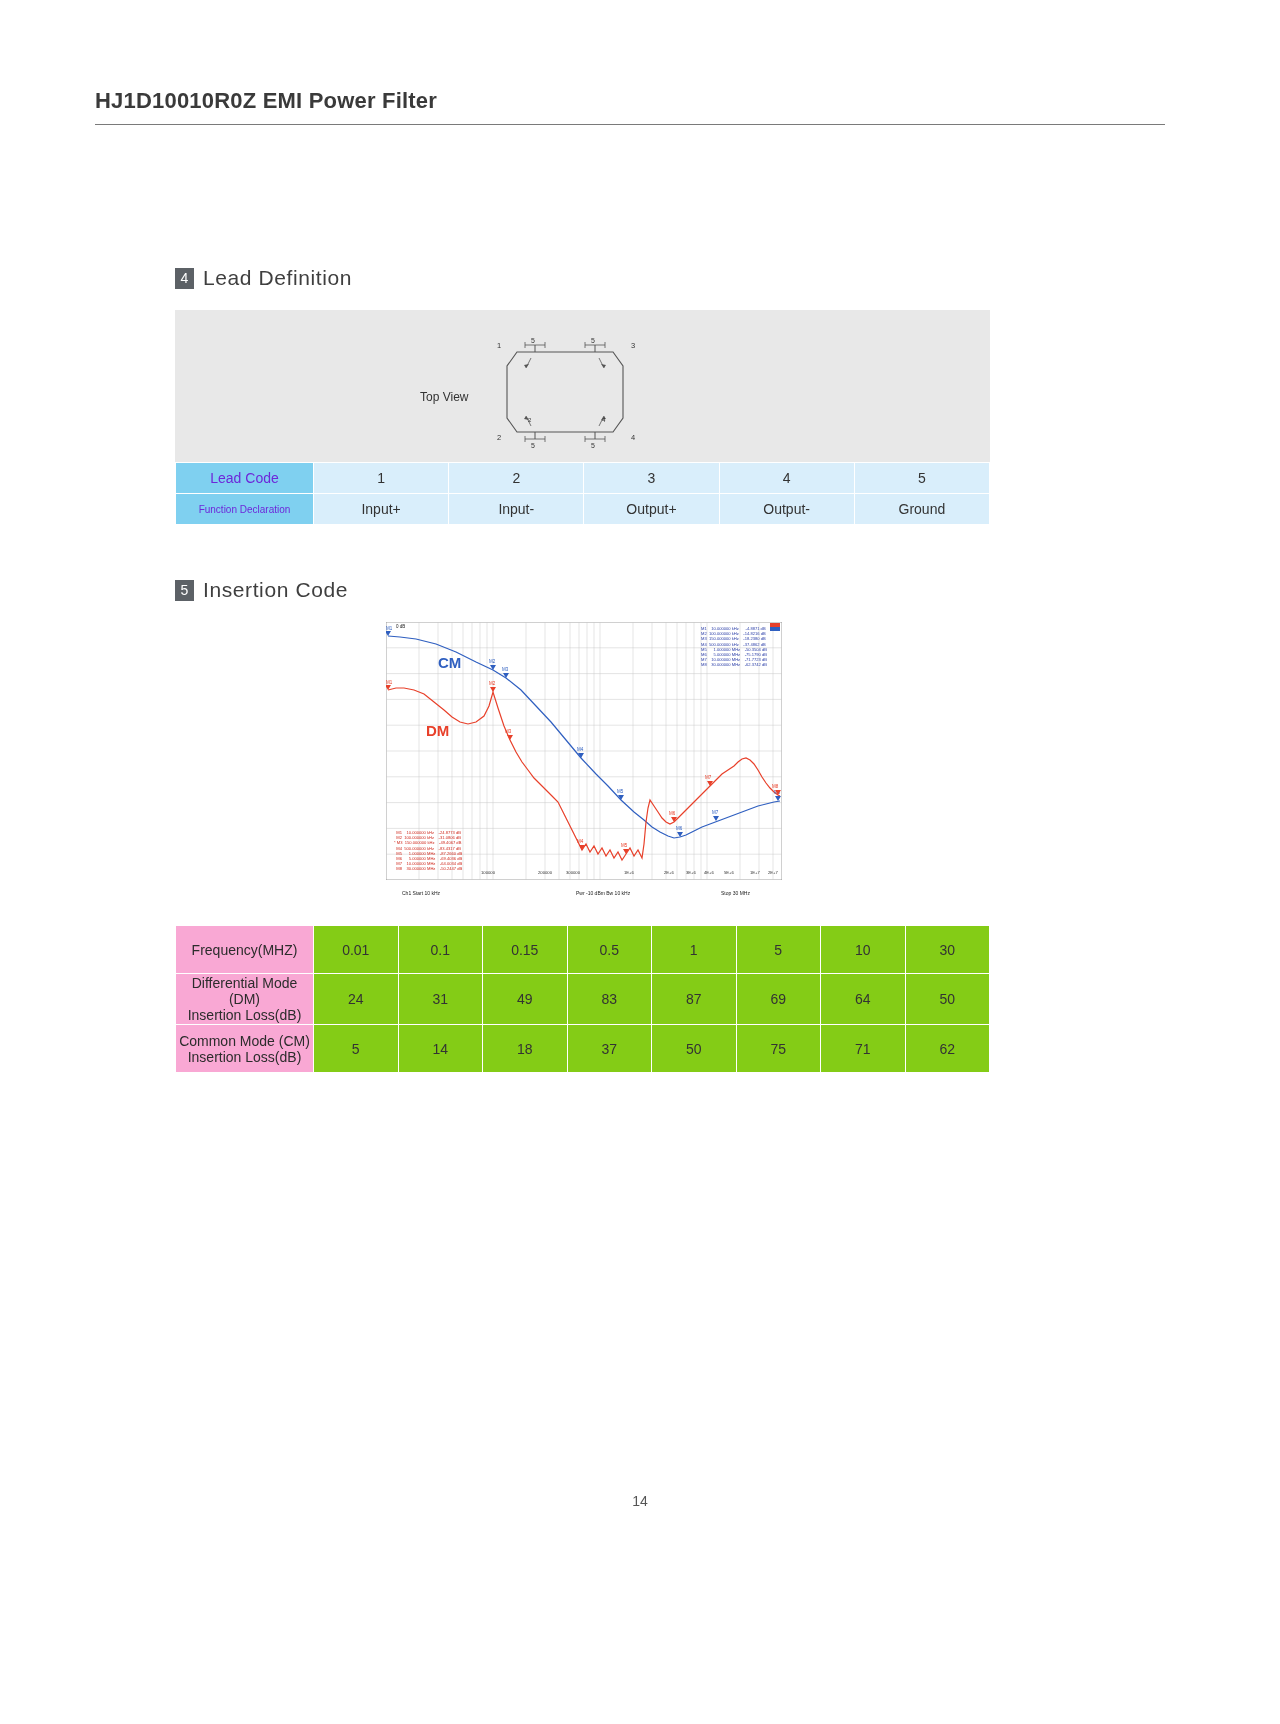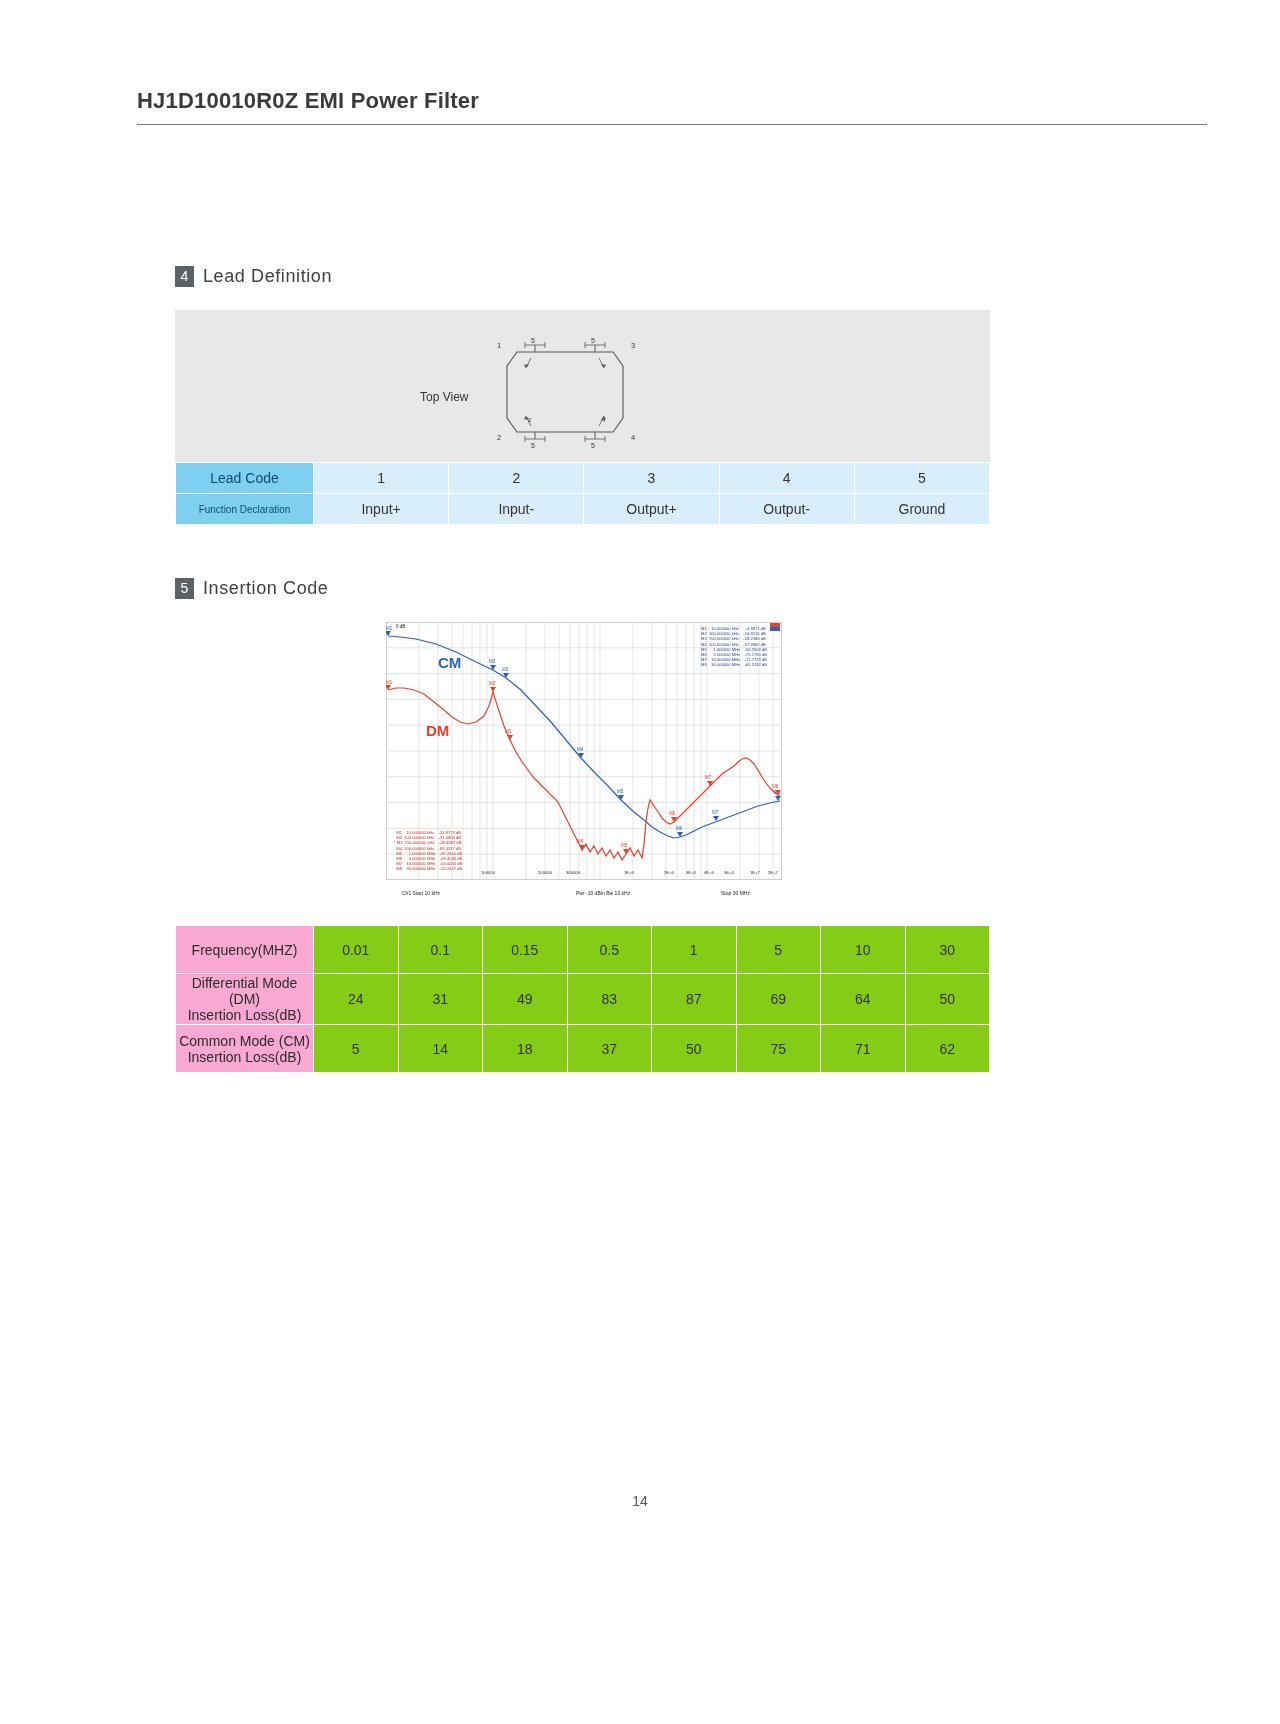--- a/index.html
+++ b/index.html
@@ -21,21 +21,20 @@
     width: 1280px;
     height: 1724px;
   }
 
   
   .doc-header {
     position: absolute;
     left: 95px;
     top: 88px;
     width: 1070px;
-    margin-left: 42px;
   }
   .doc-title {
     font-size: 22px;
     font-weight: bold;
     color: #3a3a3a;
     letter-spacing: 0.2px;
     padding-bottom: 10px;
   }
   .header-rule {
     height: 1px;
@@ -54,21 +53,21 @@
     width: 19px;
     height: 21px;
     background: #5c6166;
     color: #ffffff;
     font-size: 14px;
     line-height: 21px;
     text-align: center;
     font-weight: 500;
   }
   .sec-title {
-    font-size: 18px;
+    font-size: 21px;
     color: #3f3f3f;
     letter-spacing: 0.6px;
     text-align: right;
   }
 
   #sec4-head { left: 175px; top: 266px; }
   #sec5-head { left: 175px; top: 578px; }
 
   
   .drawing-box {
@@ -105,21 +104,21 @@
     height: 28px;
     text-align: center;
     vertical-align: middle;
     font-size: 14px;
     color: #333;
     background: #d9eefb;
     border: 1px solid #ffffff;
   }
   .lead-table td.hcell {
     background: #7fd0f0;
-    color: #0c4a6e;
+    color: #6d28d9;
     width: 135px;
     font-size: 14px;
   }
   .lead-table td.hcell.small {
     font-size: 10px;
   }
 
   
   .chart-wrap {
     position: absolute;

